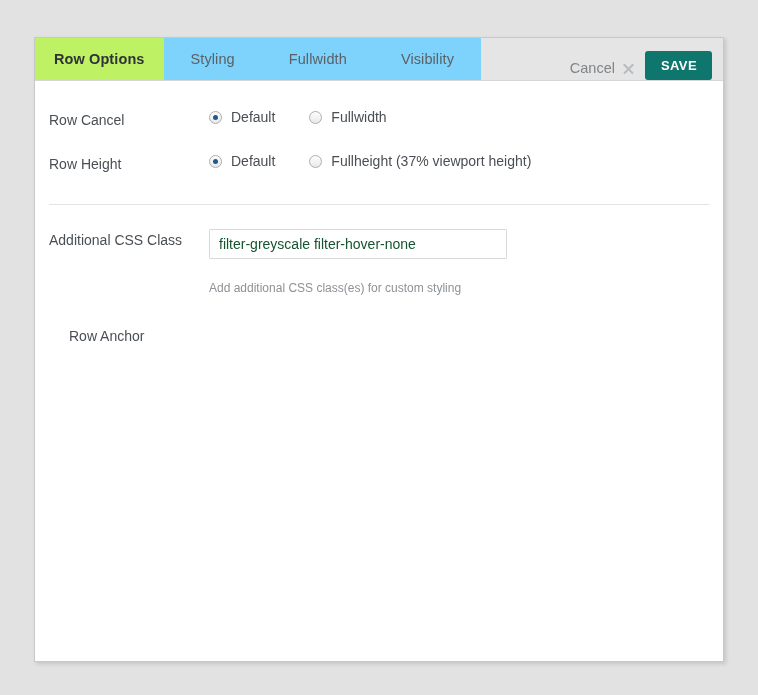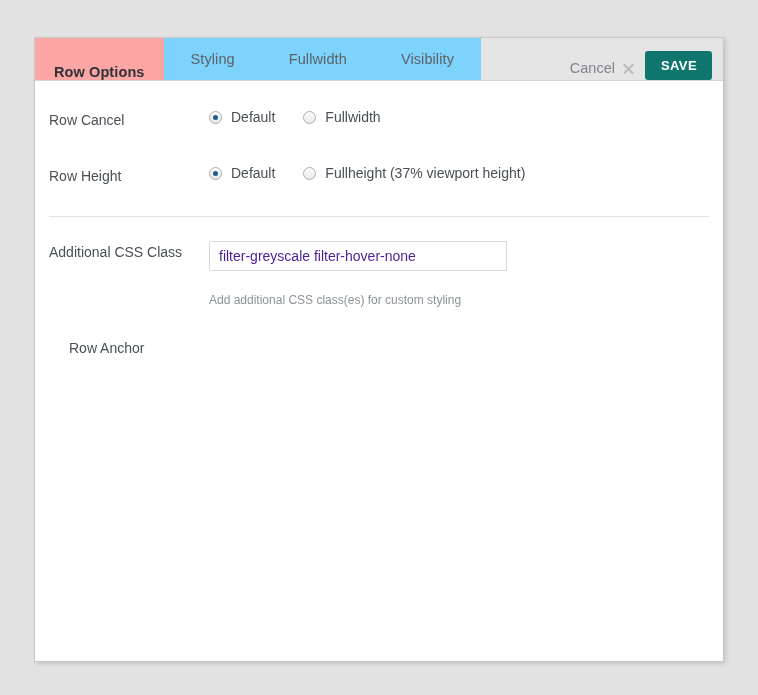--- a/index.html
+++ b/index.html
@@ -48,25 +48,24 @@
     padding: 0 27px;
     font-size: 14.5px;
     color: #5b6166;
     background: #7dd3fc;
     cursor: pointer;
     box-sizing: border-box;
     white-space: nowrap;
     letter-spacing: 0.1px;
   }
   .tab.active {
-    background: #fca5a5;
+    background: #bef264;
     color: #2f3337;
     font-weight: 600;
     padding: 0 19px;
-    align-items: flex-end;
   }
 
   .tabbar-right {
     margin-left: auto;
     display: flex;
     align-items: flex-end;
     padding-right: 11px;
     gap: 0px;
   }
   .cancel-btn {
@@ -131,26 +130,26 @@
     font-size: 14px;
     color: #4a4f55;
     line-height: 1.3;
     padding-top: 2px;
   }
   .field-control {
     flex: 1;
   }
 
   .row-width-row  { margin-top: 28px; }
-  .row-height-row { margin-top: 36px; }
+  .row-height-row { margin-top: 24px; }
 
   .radio-group {
     display: flex;
     align-items: flex-end;
-    gap: 6px;
+    gap: 12px;
   }
   .radio-opt {
     display: flex;
     align-items: center;
     cursor: pointer;
     margin-right: 22px;
   }
   .radio {
     width: 13px;
     height: 13px;
@@ -191,21 +190,21 @@
   .anchor-row    { margin-top: 26px; padding-left: 34px; }
 
   .text-input {
     width: 298px;
     height: 30px;
     border: 1px solid #d9d9d9;
     background: #ffffff;
     box-sizing: border-box;
     padding: 0 9px;
     font-size: 14px;
-    color: #4c1d95;
+    color: #14532d;
     font-family: "Liberation Sans", sans-serif;
     outline: none;
     border-radius: 1px;
   }
   .text-input::placeholder { color: #b0b0b0; }
 
   .help-text {
     font-size: 12px;
     color: #8d9297;
     line-height: 1.62;

